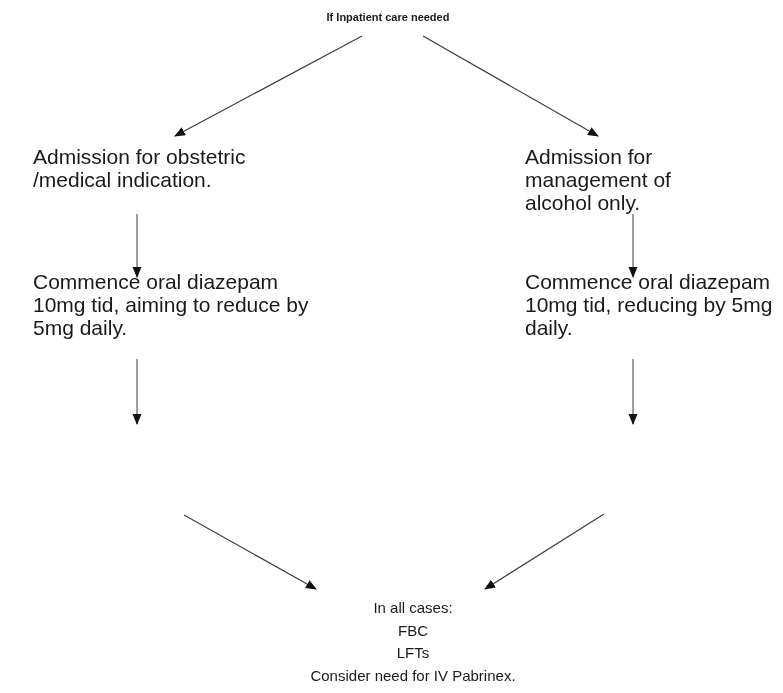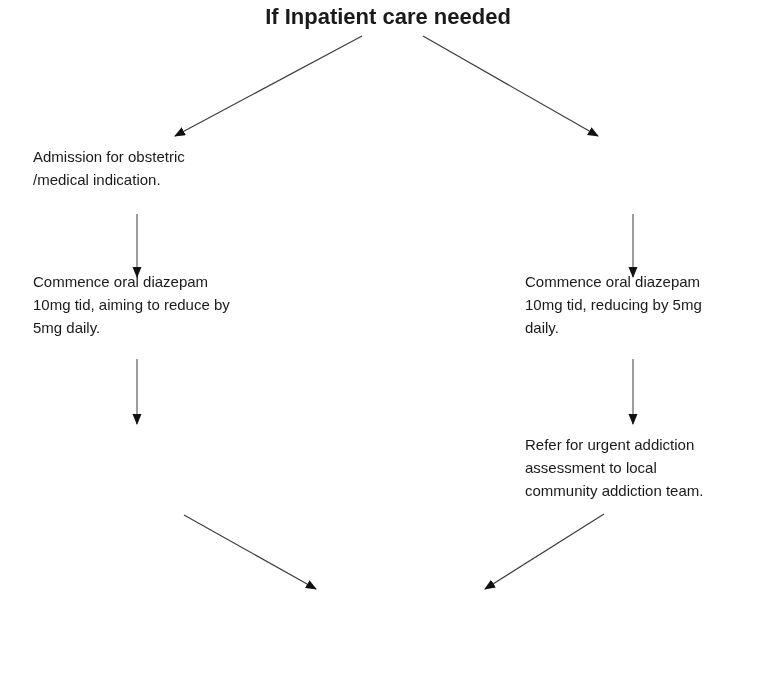--- a/index.html
+++ b/index.html
@@ -22,28 +22,28 @@
     top: 0;
     width: 783px;
     height: 693px;
   }
   .title {
     position: absolute;
     left: 0;
     top: 6px;
     width: 776px;
     text-align: center;
-    font-size: 22px;
+    font-size: 11px;
     font-weight: bold;
     line-height: 22px;
     white-space: pre-line;
   }
   .node {
     position: absolute;
-    font-size: 15px;
+    font-size: 21px;
     line-height: 23px;
     white-space: pre-line;
   }
   .col-left  { left: 33px;  width: 285px; text-align: left; }
   .col-right { left: 525px; width: 250px; text-align: left; }
   .row-1 { top: 145px; }
   .row-2 { top: 270px; }
   .row-3 { top: 433px; }
   .footer {
     position: absolute;
@@ -86,26 +86,29 @@
     <line class="stem-v" x1="633" y1="359" x2="633" y2="424" marker-end="url(#head)"></line>
 
     <line class="stem-d" x1="184" y1="515" x2="316" y2="589" marker-end="url(#head)"></line>
     <line class="stem-d" x1="604" y1="514" x2="485" y2="589" marker-end="url(#head)"></line>
   </svg>
 
   <div class="title">If Inpatient care needed</div>
 
   <div class="node col-left row-1">Admission for obstetric
 /medical indication.</div>
+  <div class="node col-right row-1">Admission for management of
+alcohol only.</div>
 
   <div class="node col-left row-2">Commence oral diazepam
 10mg tid, aiming to reduce by
 5mg daily.</div>
   <div class="node col-right row-2">Commence oral diazepam
 10mg tid, reducing by 5mg
 daily.</div>
 
-  <div class="node col-right row-3">Refer for urgent addiction
-assessment to local
-community addiction team.</div>
 
+  <div class="footer">In all cases:
+FBC
+LFTs
+Consider need for IV Pabrinex.</div>
 
 </div>
 
 </body></html>

